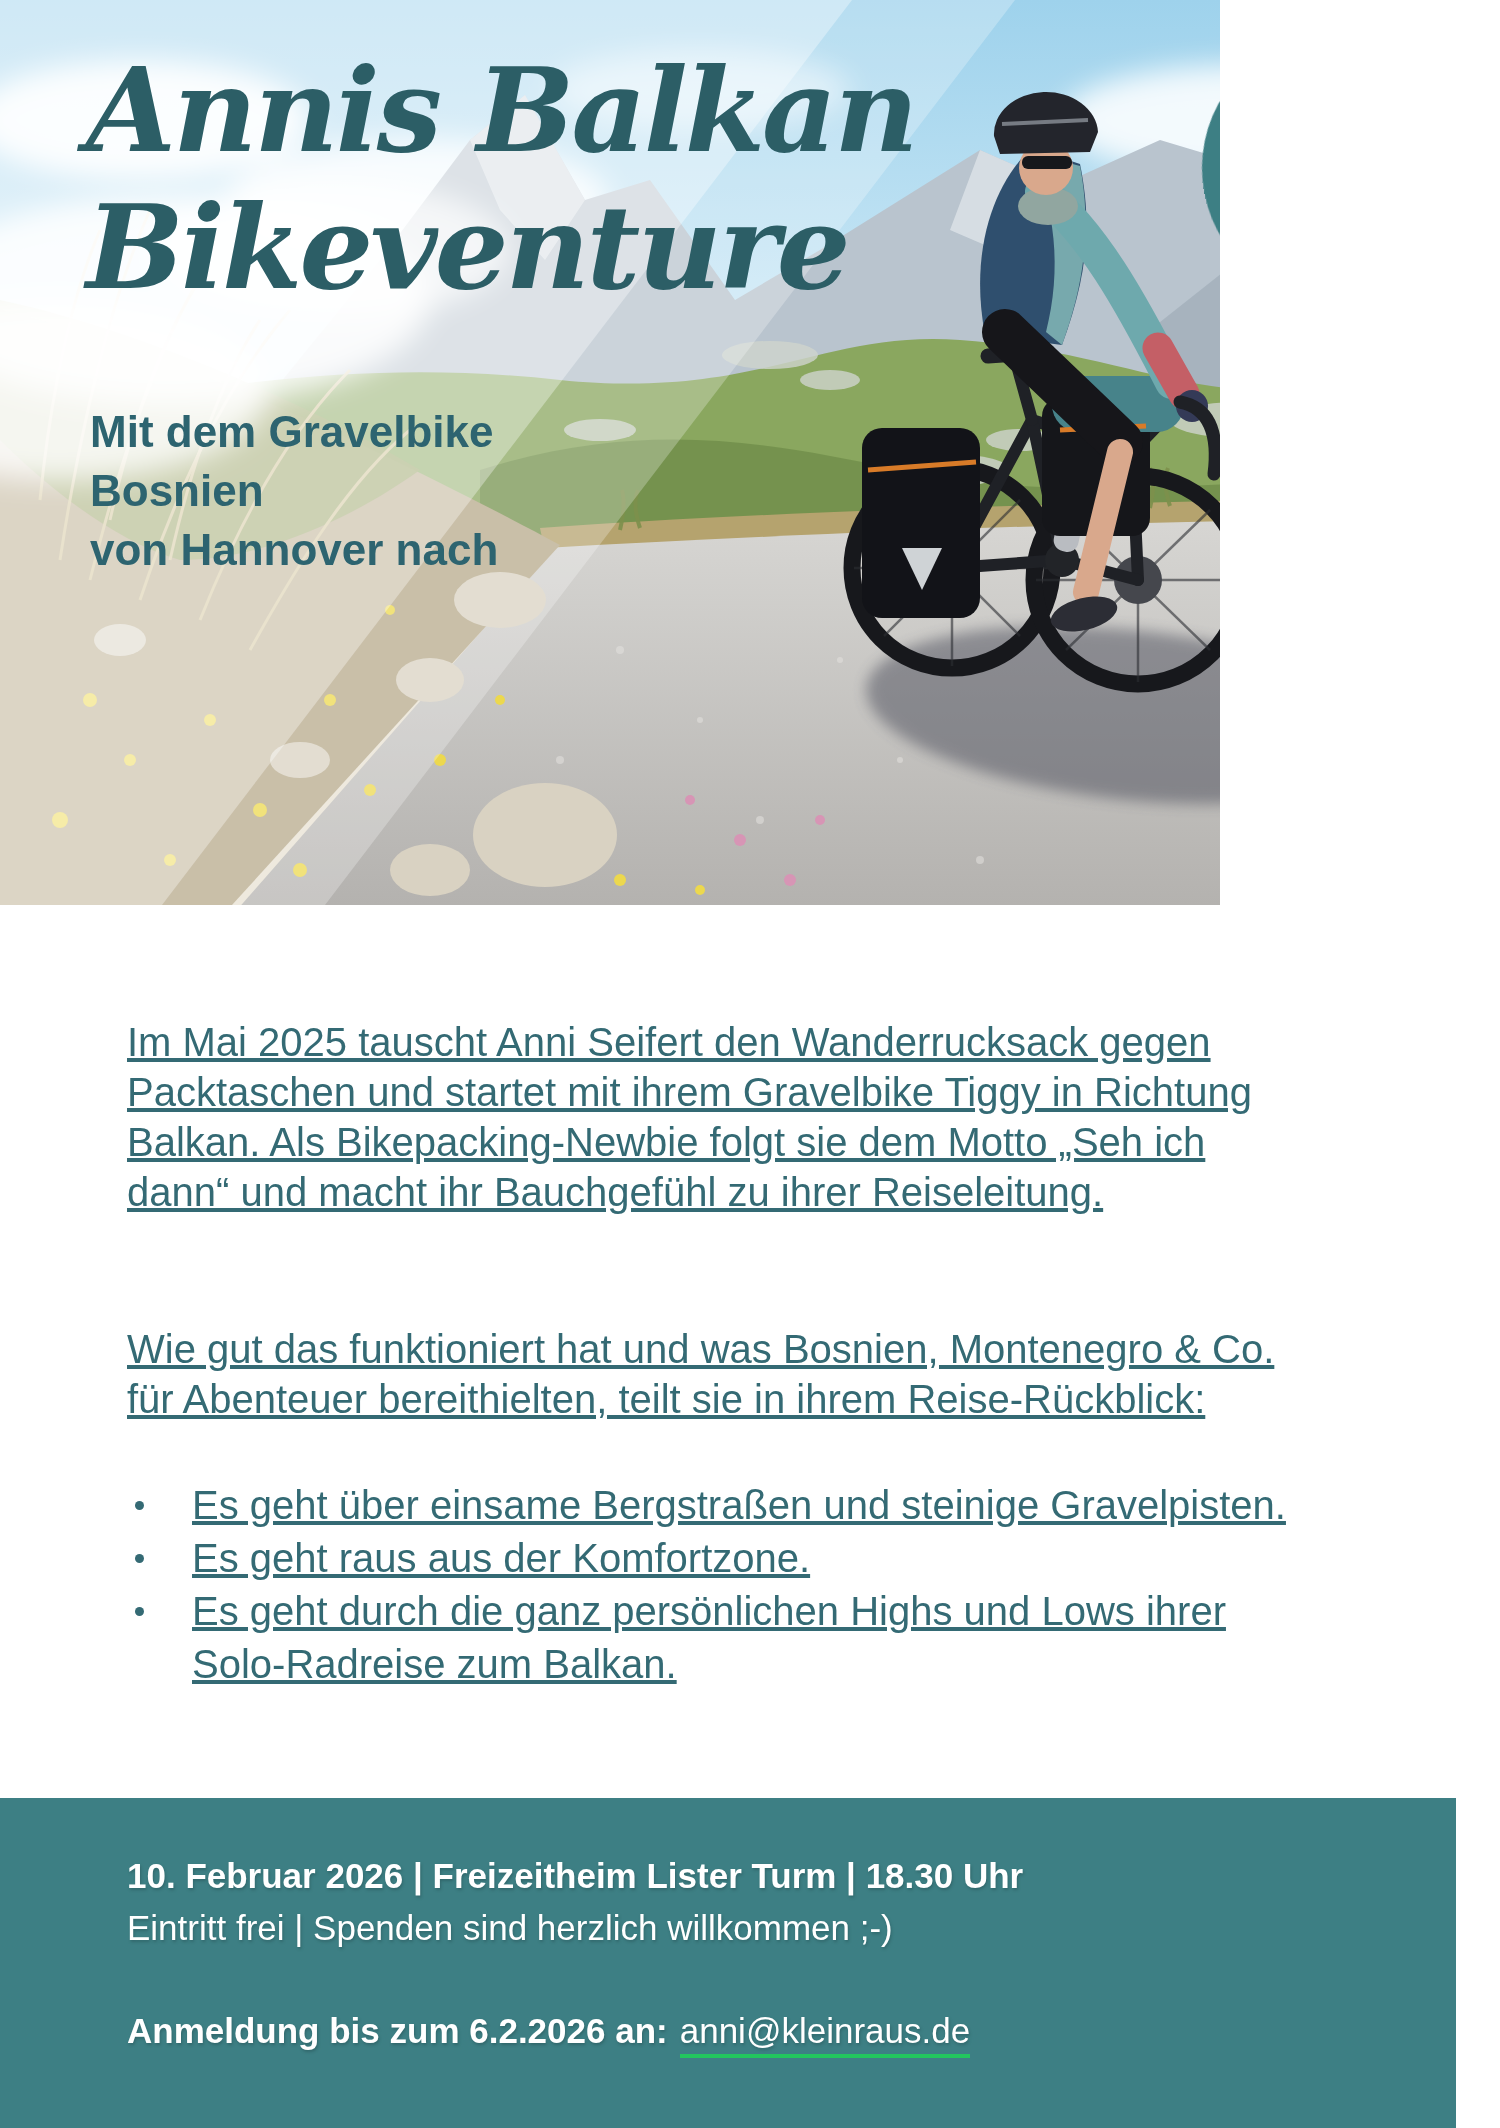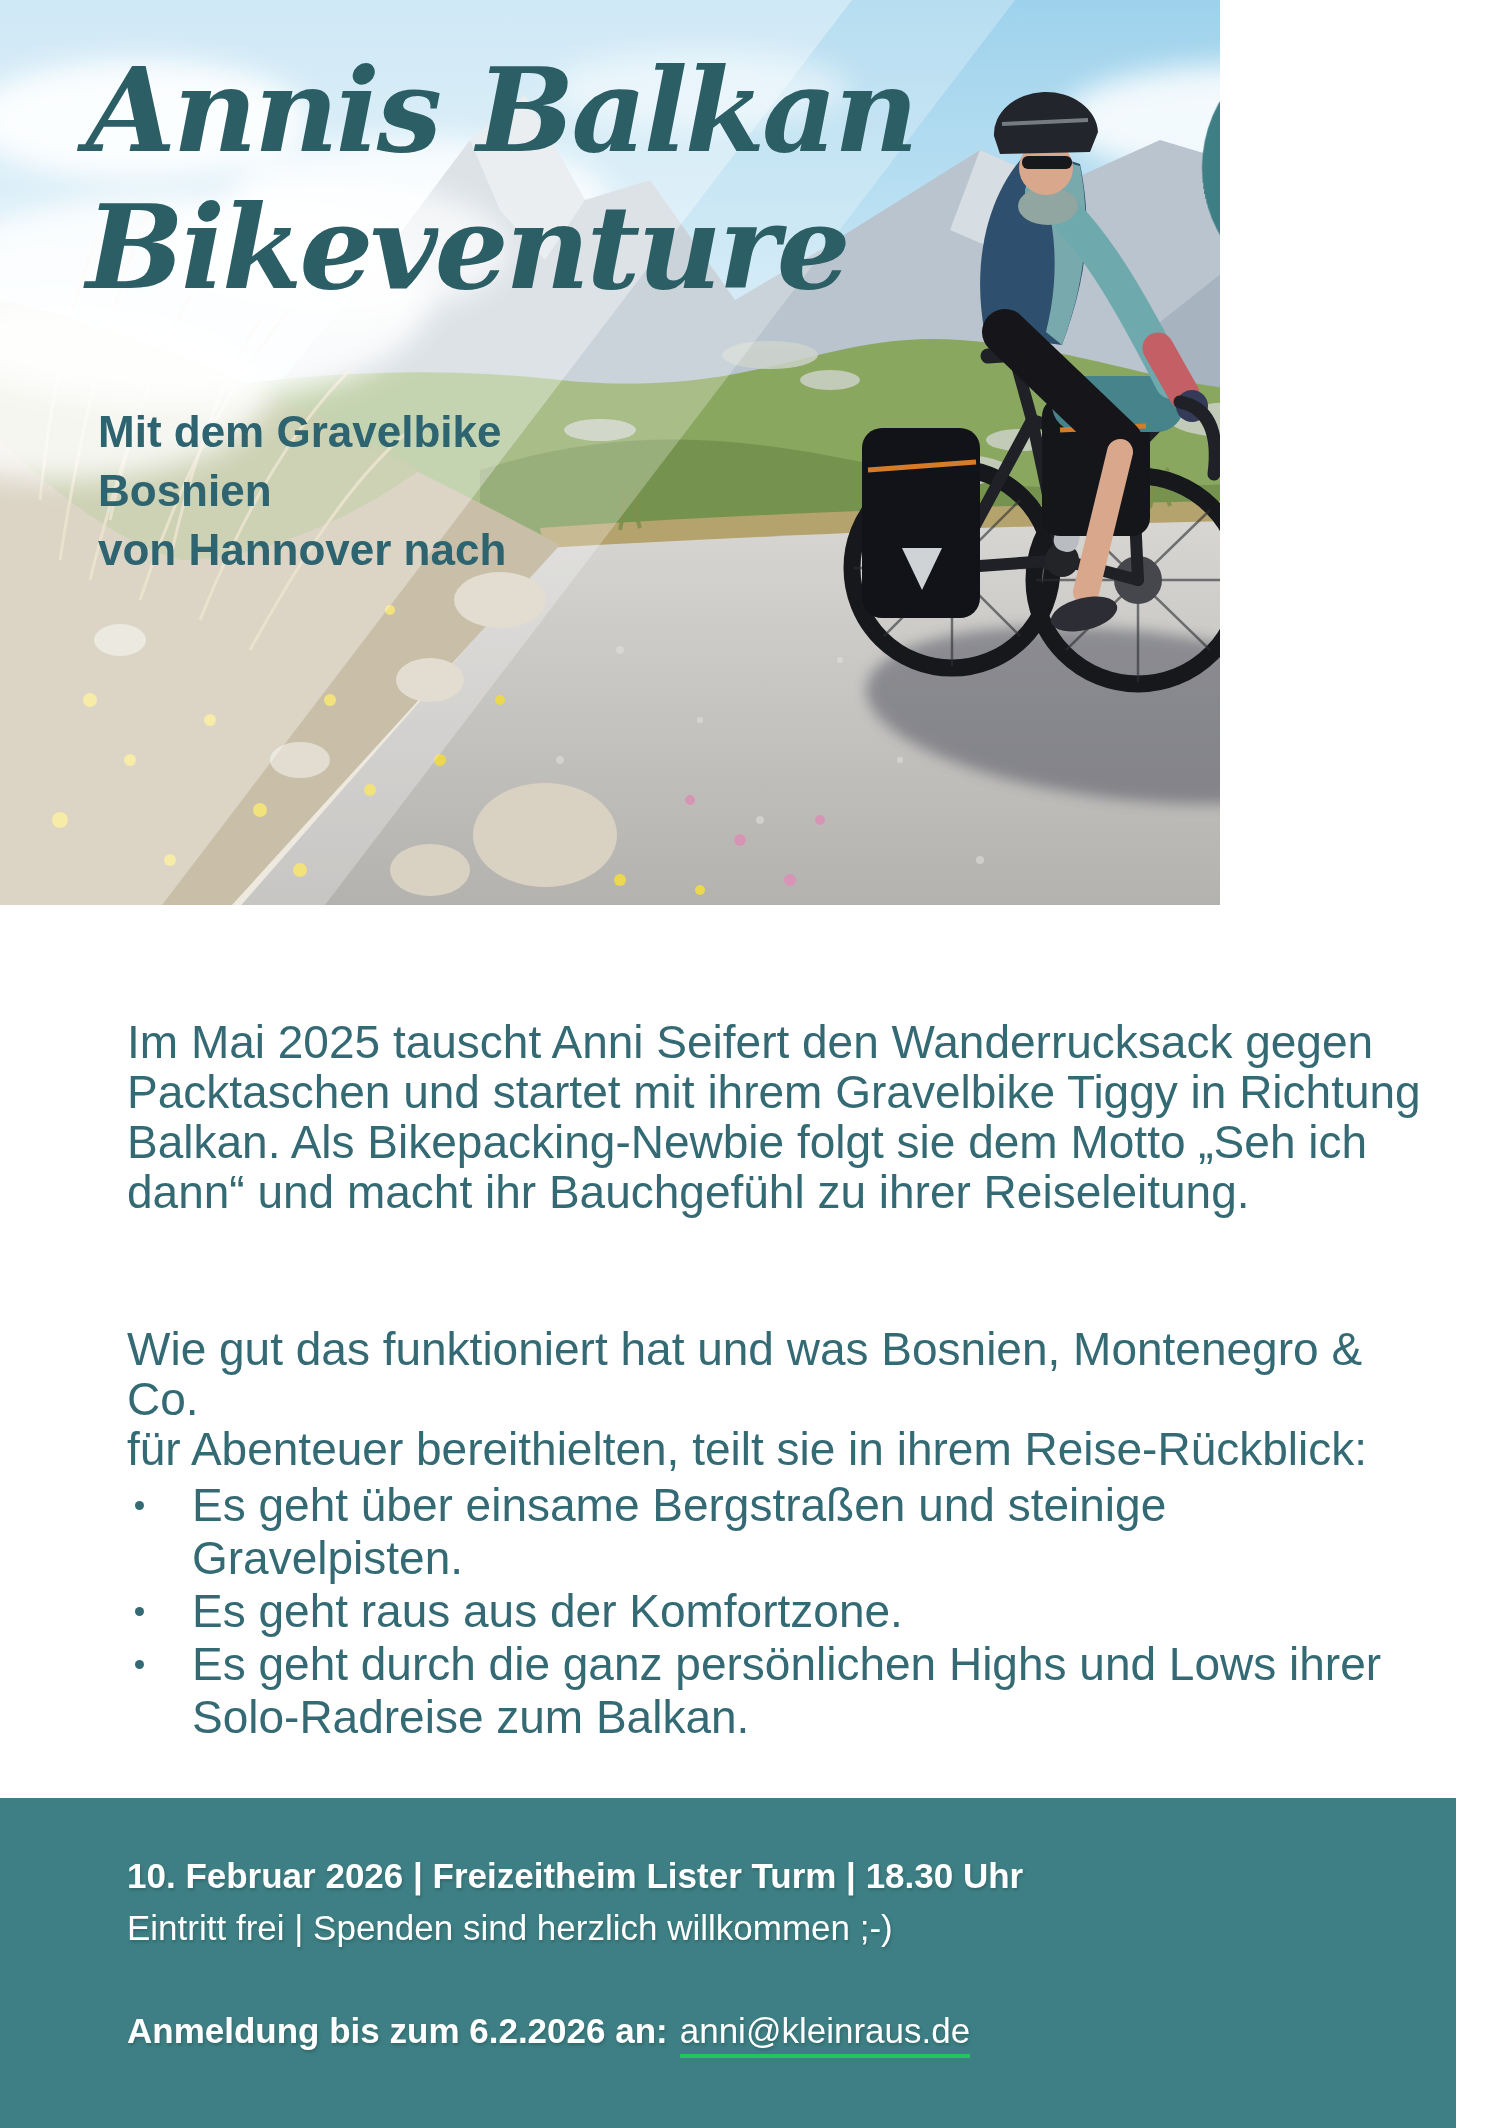--- a/index.html
+++ b/index.html
@@ -4,27 +4,27 @@
 <style>
   html,body{margin:0;padding:0;}
   body{width:1500px;height:2128px;background:#ffffff;font-family:"Liberation Sans",sans-serif;position:relative;overflow:hidden;}
   .page{position:relative;width:1500px;height:2128px;background:#ffffff;}
 
   
   .hero{position:absolute;top:0;left:0;width:1220px;height:905px;overflow:hidden;}
   .hero svg{position:absolute;top:0;left:0;}
   .hero-title{position:absolute;left:86px;top:42px;font-family:"DejaVu Serif",serif;font-style:italic;font-weight:700;
     font-size:116px;line-height:1.18;color:#2c5e66;letter-spacing:-3px;white-space:nowrap;}
-  .hero-subtitle{position:absolute;left:98px;top:402px;font-weight:700;font-size:44px;line-height:59px;color:#2d6470;}
+  .hero-subtitle{position:absolute;left:90px;top:402px;font-weight:700;font-size:44px;line-height:59px;color:#2d6470;}
   .badge{position:absolute;left:1202px;top:34px;width:268px;height:268px;border-radius:50%;background:#3d7f84;
     transform:rotate(-11deg);display:flex;flex-direction:column;align-items:center;justify-content:center;
     color:#ffffff;font-weight:600;font-size:45px;line-height:57px;text-align:center;}
 
   
-  .copy{position:absolute;left:127px;width:1300px;color:#346a74;font-size:46px;}
+  .copy{position:absolute;left:127px;width:1300px;color:#346a74;font-size:40px;text-decoration:underline;}
   .p1{top:1017px;line-height:50px;}
   .p2{top:1324px;line-height:50px;}
   .bullets{top:1479px;line-height:53px;}
   .bullet-item{display:flex;}
   .bullet-dot{width:9px;height:9px;border-radius:50%;background:#346a74;margin:22px 0 0 8px;flex:0 0 auto;}
   .bullet-lines{margin-left:48px;}
 
   
   .banner{position:absolute;left:0;top:1798px;width:1456px;height:330px;background:#3d7f84;color:#ffffff;
     box-sizing:border-box;padding:52px 0 0 127px;font-size:35px;line-height:52px;

